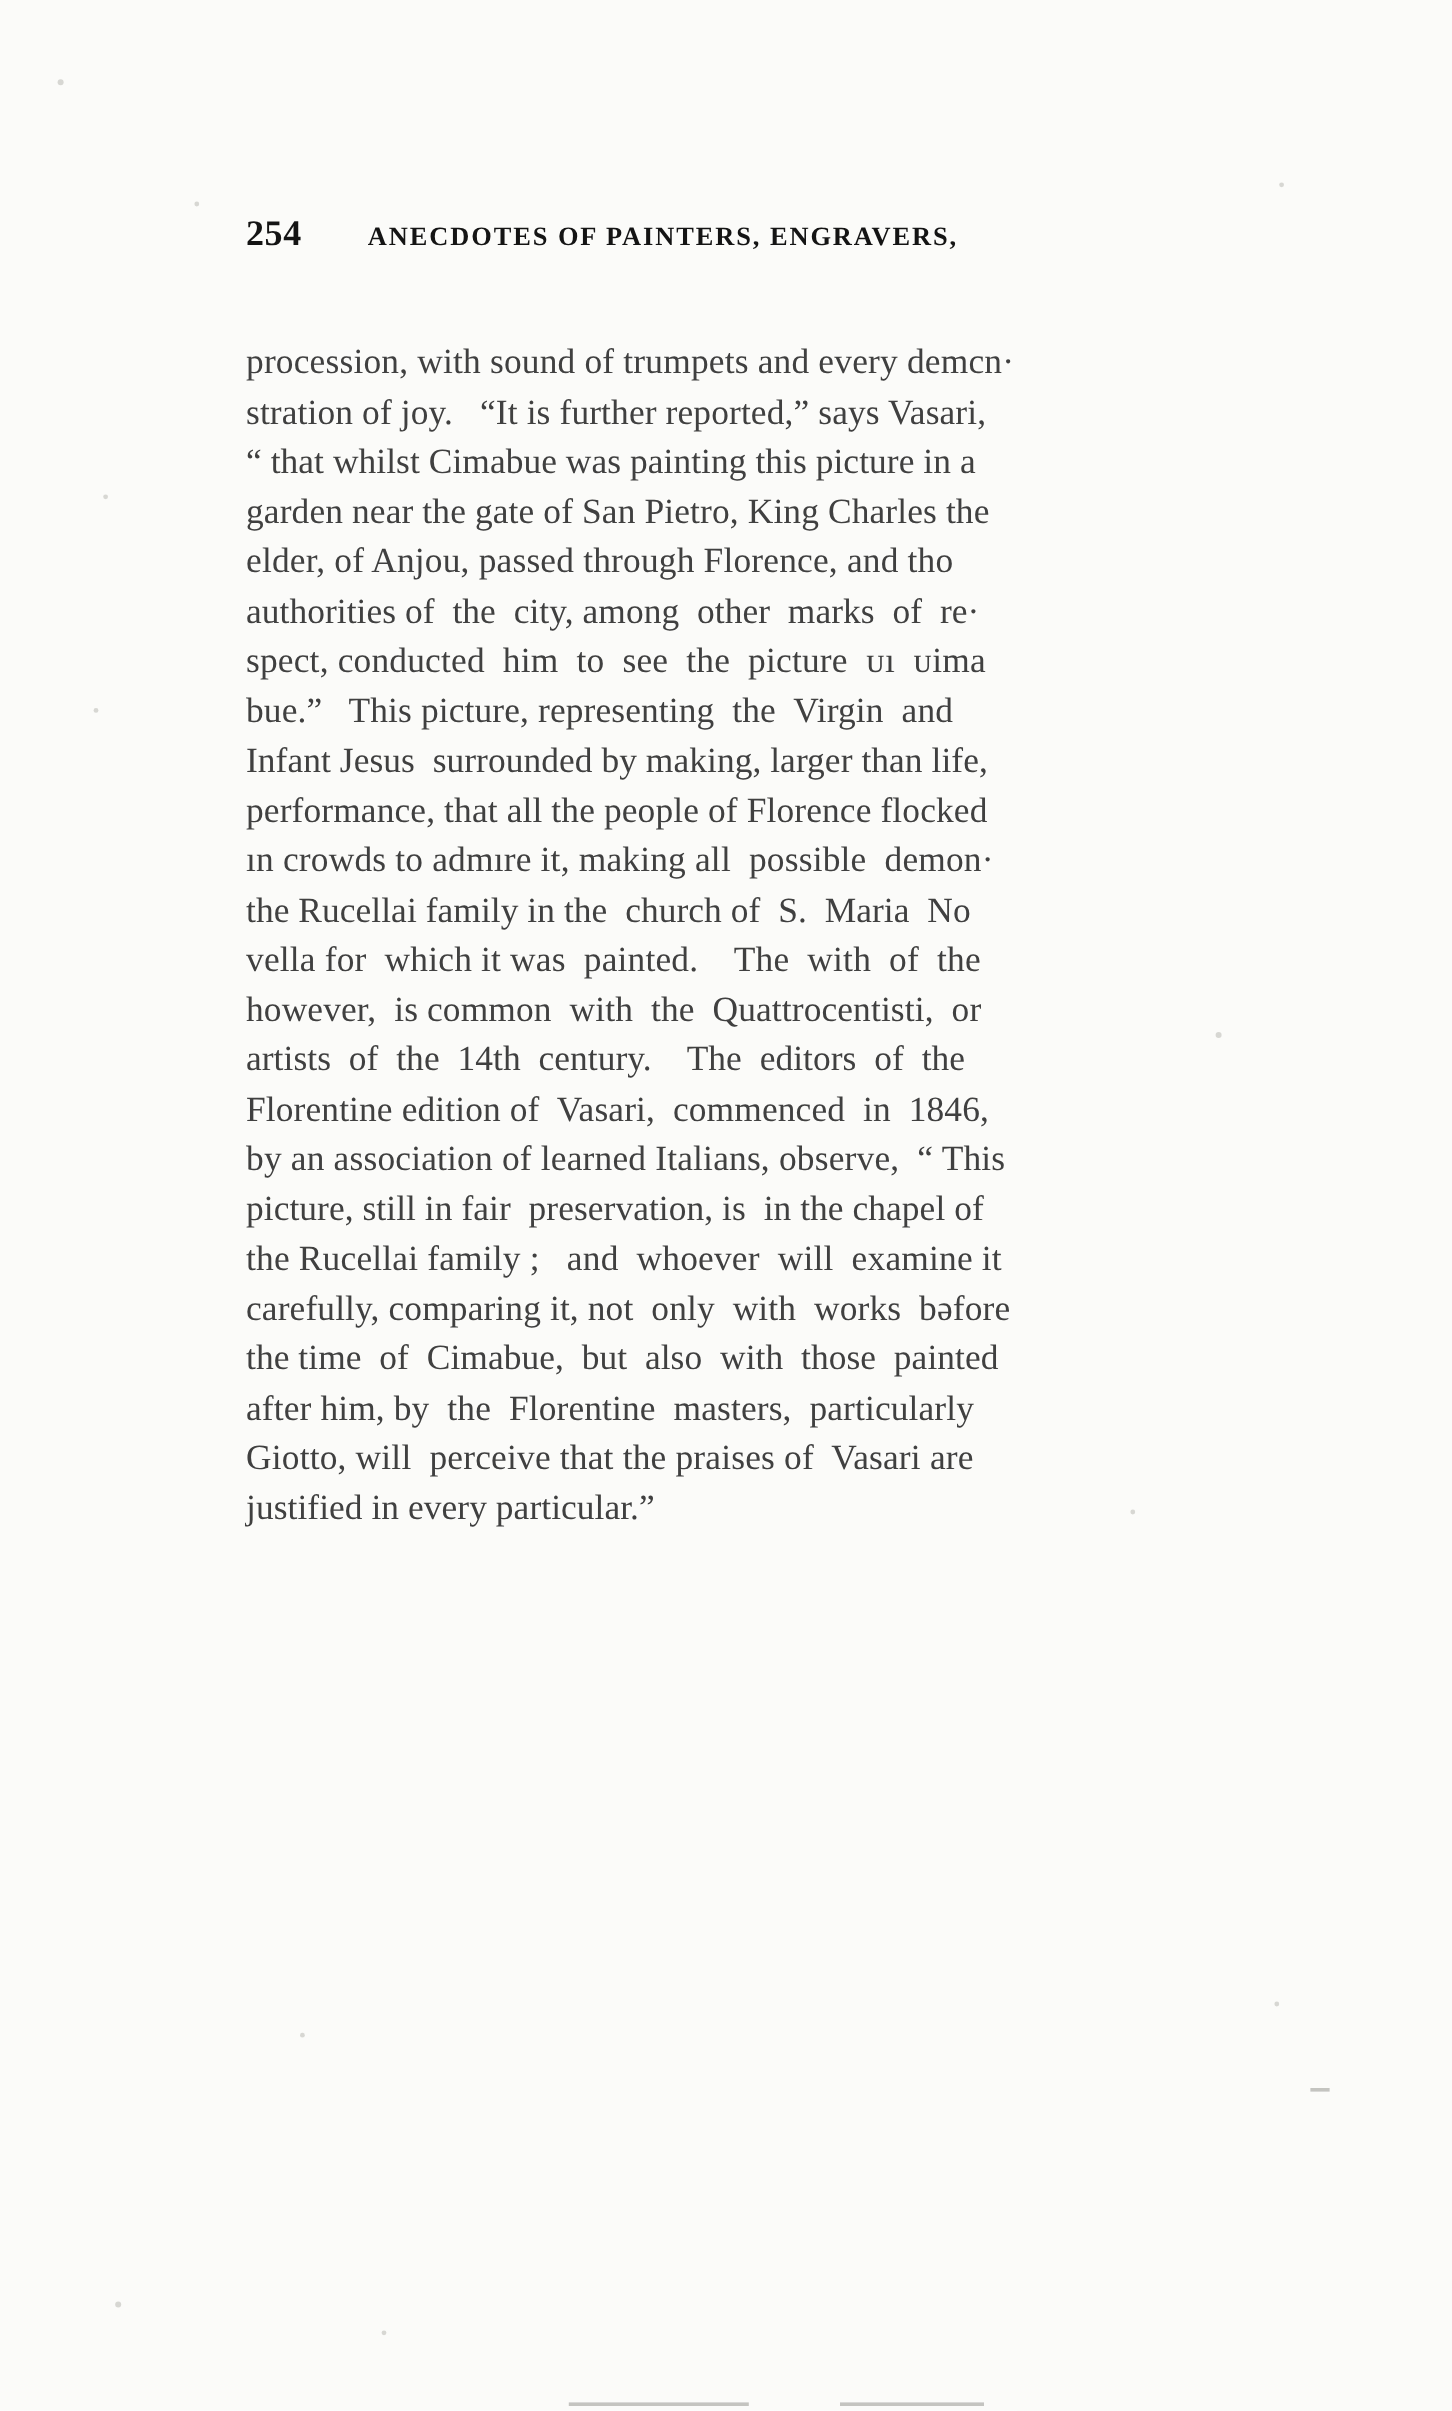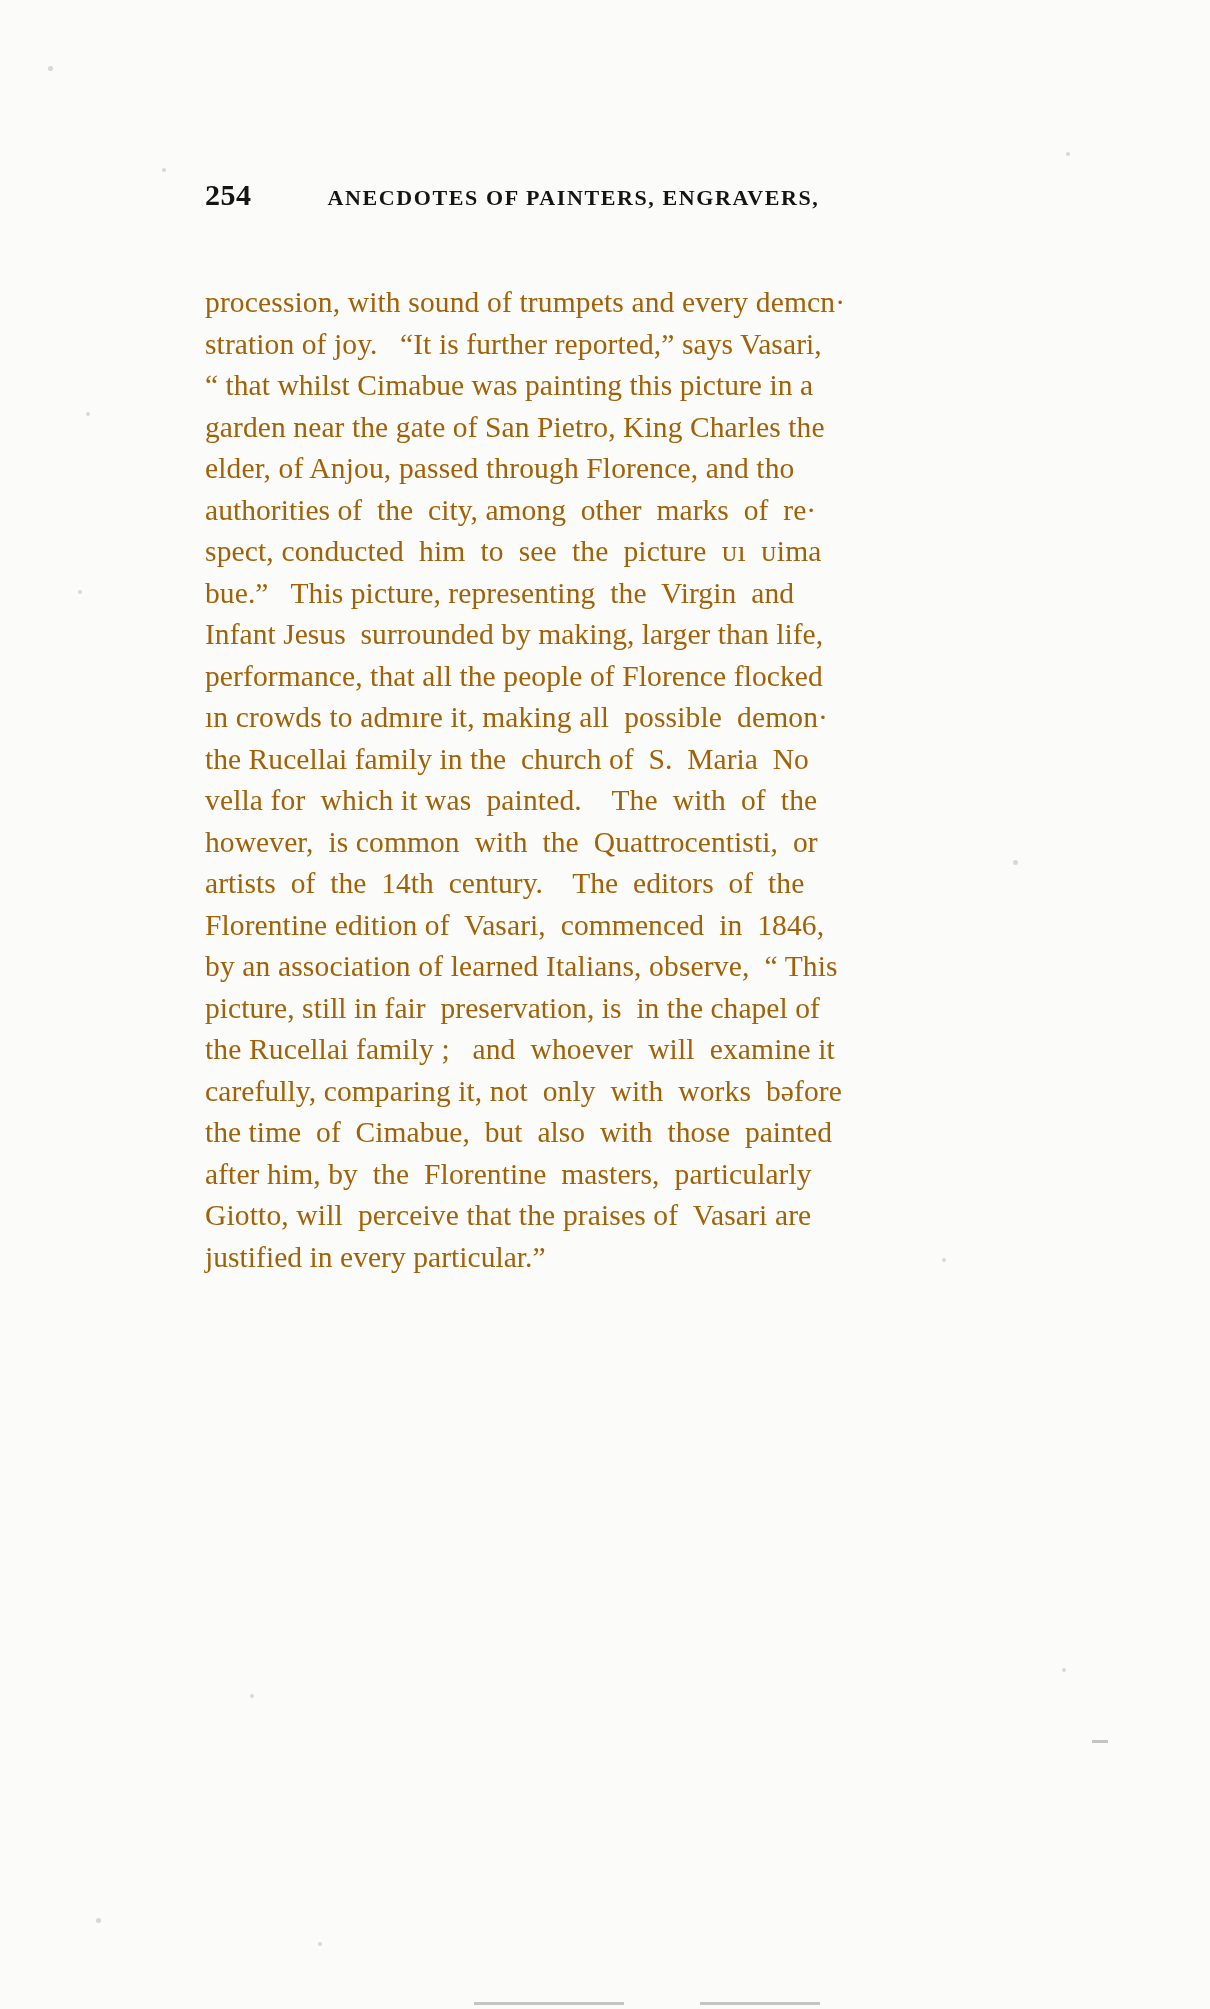--- a/index.html
+++ b/index.html
@@ -30,47 +30,48 @@
     opacity: .55;
   }
   .header {
     position: absolute;
     top: 178px;
     left: 205px;
     width: 800px;
     height: 34px;
     display: flex;
     align-items: baseline;
+    gap: 25px;
   }
   .folio {
     font-family: "Liberation Serif", serif;
     font-weight: bold;
     font-size: 30px;
     letter-spacing: 0.5px;
     color: #141414;
   }
   .running-head {
-    margin-left: 76px;
+    margin-left: 30px;
     font-family: "Liberation Serif", serif;
     font-weight: bold;
     font-size: 22px;
     letter-spacing: 1.6px;
     color: #141414;
   }
   .body-text {
     position: absolute;
     top: 282px;
     left: 205px;
     width: 700px;
   }
   .line {
     font-family: "Liberation Serif", serif;
     font-size: 29.5px;
     line-height: 41.5px;
-    color: #a16207;
+    color: #404040;
     white-space: pre;
     letter-spacing: 0.1px;
   }
   
   .line:nth-child(odd) { letter-spacing: 0.15px; }
   .line:nth-child(3n) { letter-spacing: 0.05px; }
 
   .edge-mark {
     position: absolute;
     background: #8d8d88;

